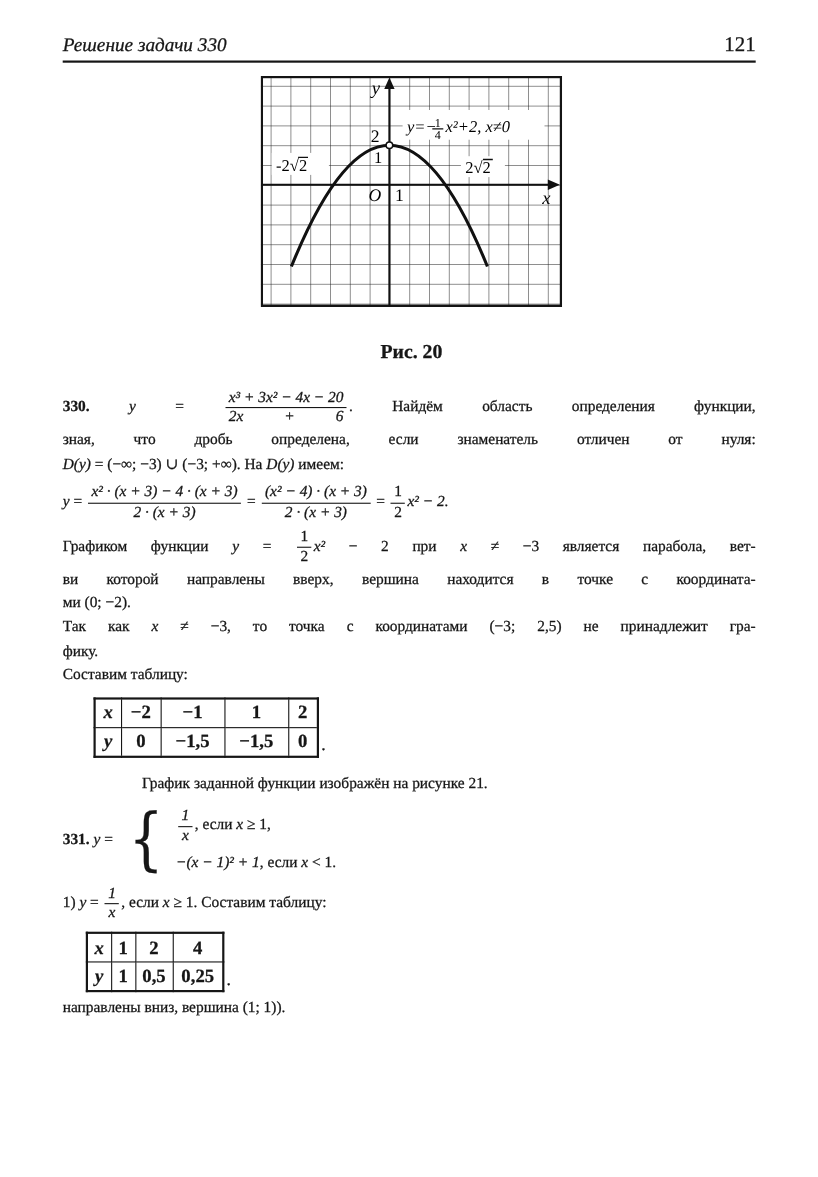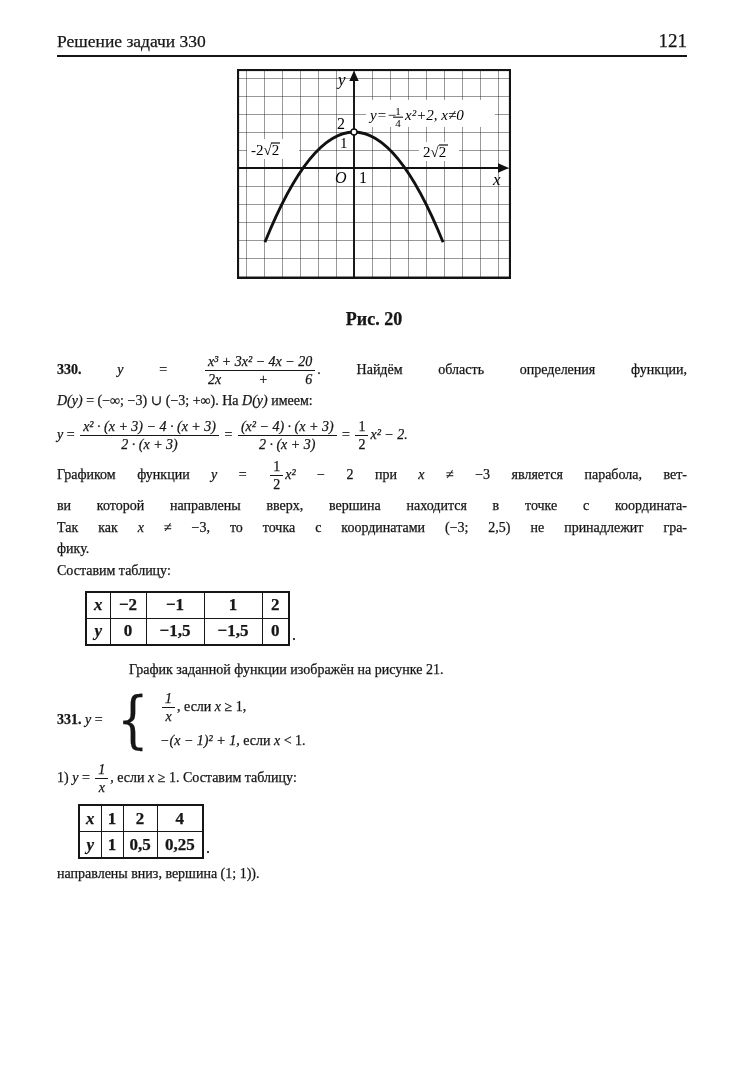--- a/index.html
+++ b/index.html
@@ -4,21 +4,21 @@
 <style>
   html,body{margin:0;padding:0;}
   body{
     width:744px;height:1070px;background:#ffffff;color:#161616;
     font-family:"Liberation Serif","DejaVu Serif",serif;
     overflow:hidden;-webkit-text-stroke:0.25px currentColor;
   }
   .page{padding:30px 57px 0 57px;}
   
   .hdr{display:flex;justify-content:space-between;align-items:baseline;}
-  .htitle{font-size:17.5px;}
+  .htitle{font-style:italic;font-size:17.5px;}
   .hpage{font-size:19px;}
   .hrule{border-bottom:2.6px solid #151515;margin-top:3px;}
   
   .fig{margin:12px 0 0 180px;width:274px;}
   .fig svg{display:block;}
   .figcap{text-align:center;font-weight:bold;font-size:18px;margin-top:30px;}
   
   .line{font-size:14px;line-height:21.6px;}
   .jl{text-align:justify;text-align-last:justify;}
   .m{font-style:italic;}
@@ -98,24 +98,26 @@
       <text x="133" y="51" font-size="15" font-style="italic">y=−</text>
       <text x="161" y="46" font-size="11" text-anchor="middle">1</text>
       <line x1="156" y1="48.2" x2="166" y2="48.2" stroke="#111111" stroke-width="1.1"></line>
       <text x="161" y="57.5" font-size="11" text-anchor="middle">4</text>
       <text x="168" y="51" font-size="15" font-style="italic">x²+2, x≠0</text>
     </svg>
     <figcaption class="figcap">Рис. 20</figcaption>
   </figure>
 
   <div class="line tall jl sp1"><span class="b">330. </span><span class="m">y</span><span> = </span><span class="frac it"><span class="fn">x³ + 3x² − 4x − 20</span><span class="fd">2x + 6</span></span><span>. Найдём область определения функции,</span></div>
+  <div class="line jl"><span>зная, что дробь определена, если знаменатель отличен от нуля:</span></div>
   <div class="line"><span class="m">D(y)</span><span> = (−∞; −3) ∪ (−3; +∞). На </span><span class="m">D(y)</span><span> имеем:</span></div>
   <div class="line tall sp2"><span class="m">y</span><span> = </span><span class="frac it"><span class="fn">x² · (x + 3) − 4 · (x + 3)</span><span class="fd">2 · (x + 3)</span></span><span> = </span><span class="frac it"><span class="fn">(x² − 4) · (x + 3)</span><span class="fd">2 · (x + 3)</span></span><span> = </span><span class="frac"><span class="fn">1</span><span class="fd">2</span></span><span class="m">x² − 2.</span></div>
   <div class="line tall jl sp2"><span>Графиком функции </span><span class="m">y</span><span> = </span><span class="frac"><span class="fn">1</span><span class="fd">2</span></span><span class="m">x²</span><span> − 2 при </span><span class="m">x</span><span> ≠ −3 является парабола, вет-</span></div>
   <div class="line jl"><span>ви которой направлены вверх, вершина находится в точке с координата-</span></div>
+  <div class="line"><span>ми (0; −2).</span></div>
   <div class="line jl"><span>Так как </span><span class="m">x</span><span> ≠ −3, то точка с координатами (−3; 2,5) не принадлежит гра-</span></div>
   <div class="line"><span>фику.</span></div>
   <div class="line"><span>Составим таблицу:</span></div>
 
   <div class="twrap">
     <table class="vt">
       <colgroup>
           <col style="width:24px">
           <col style="width:36px">
           <col style="width:58px">

